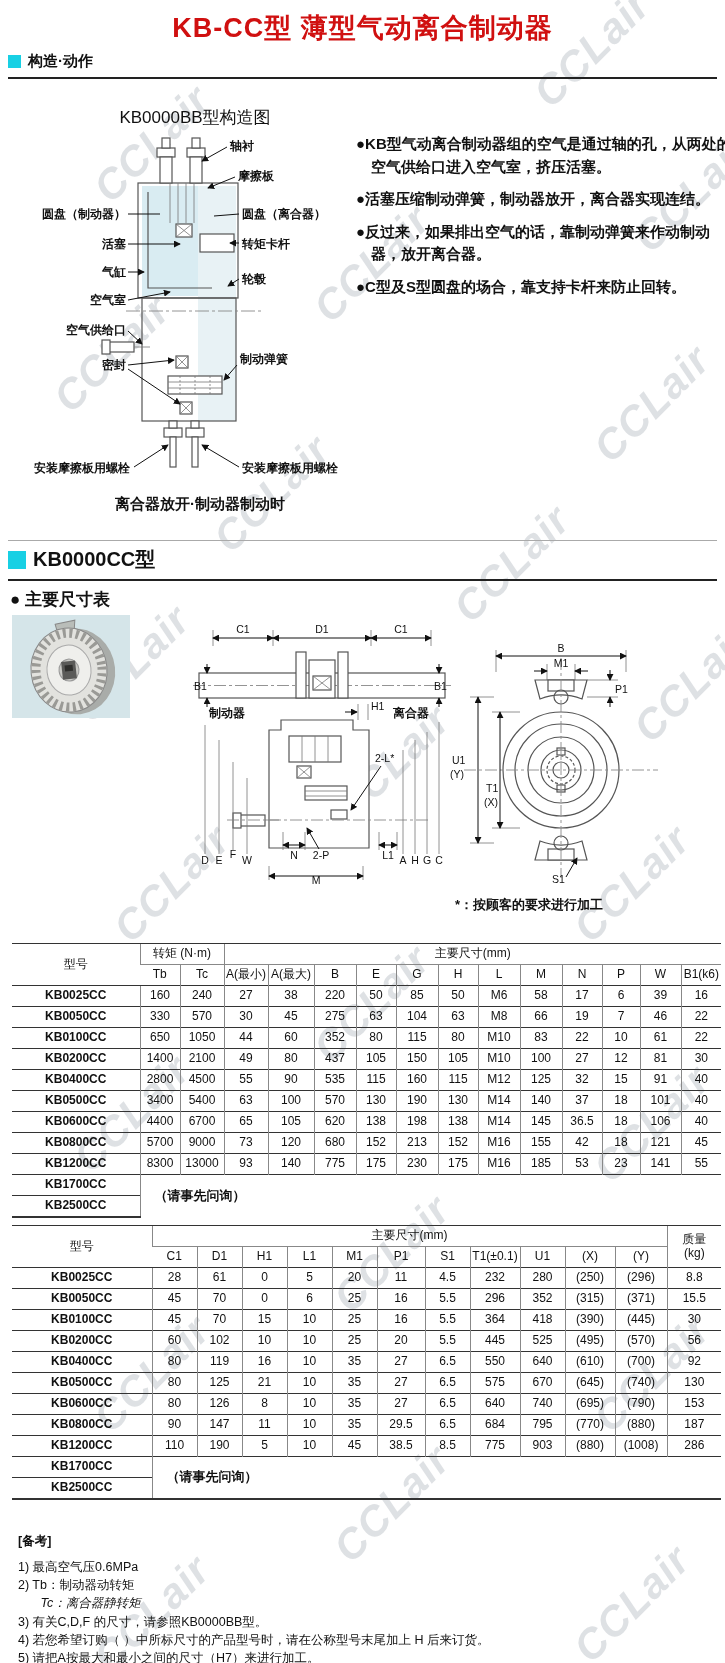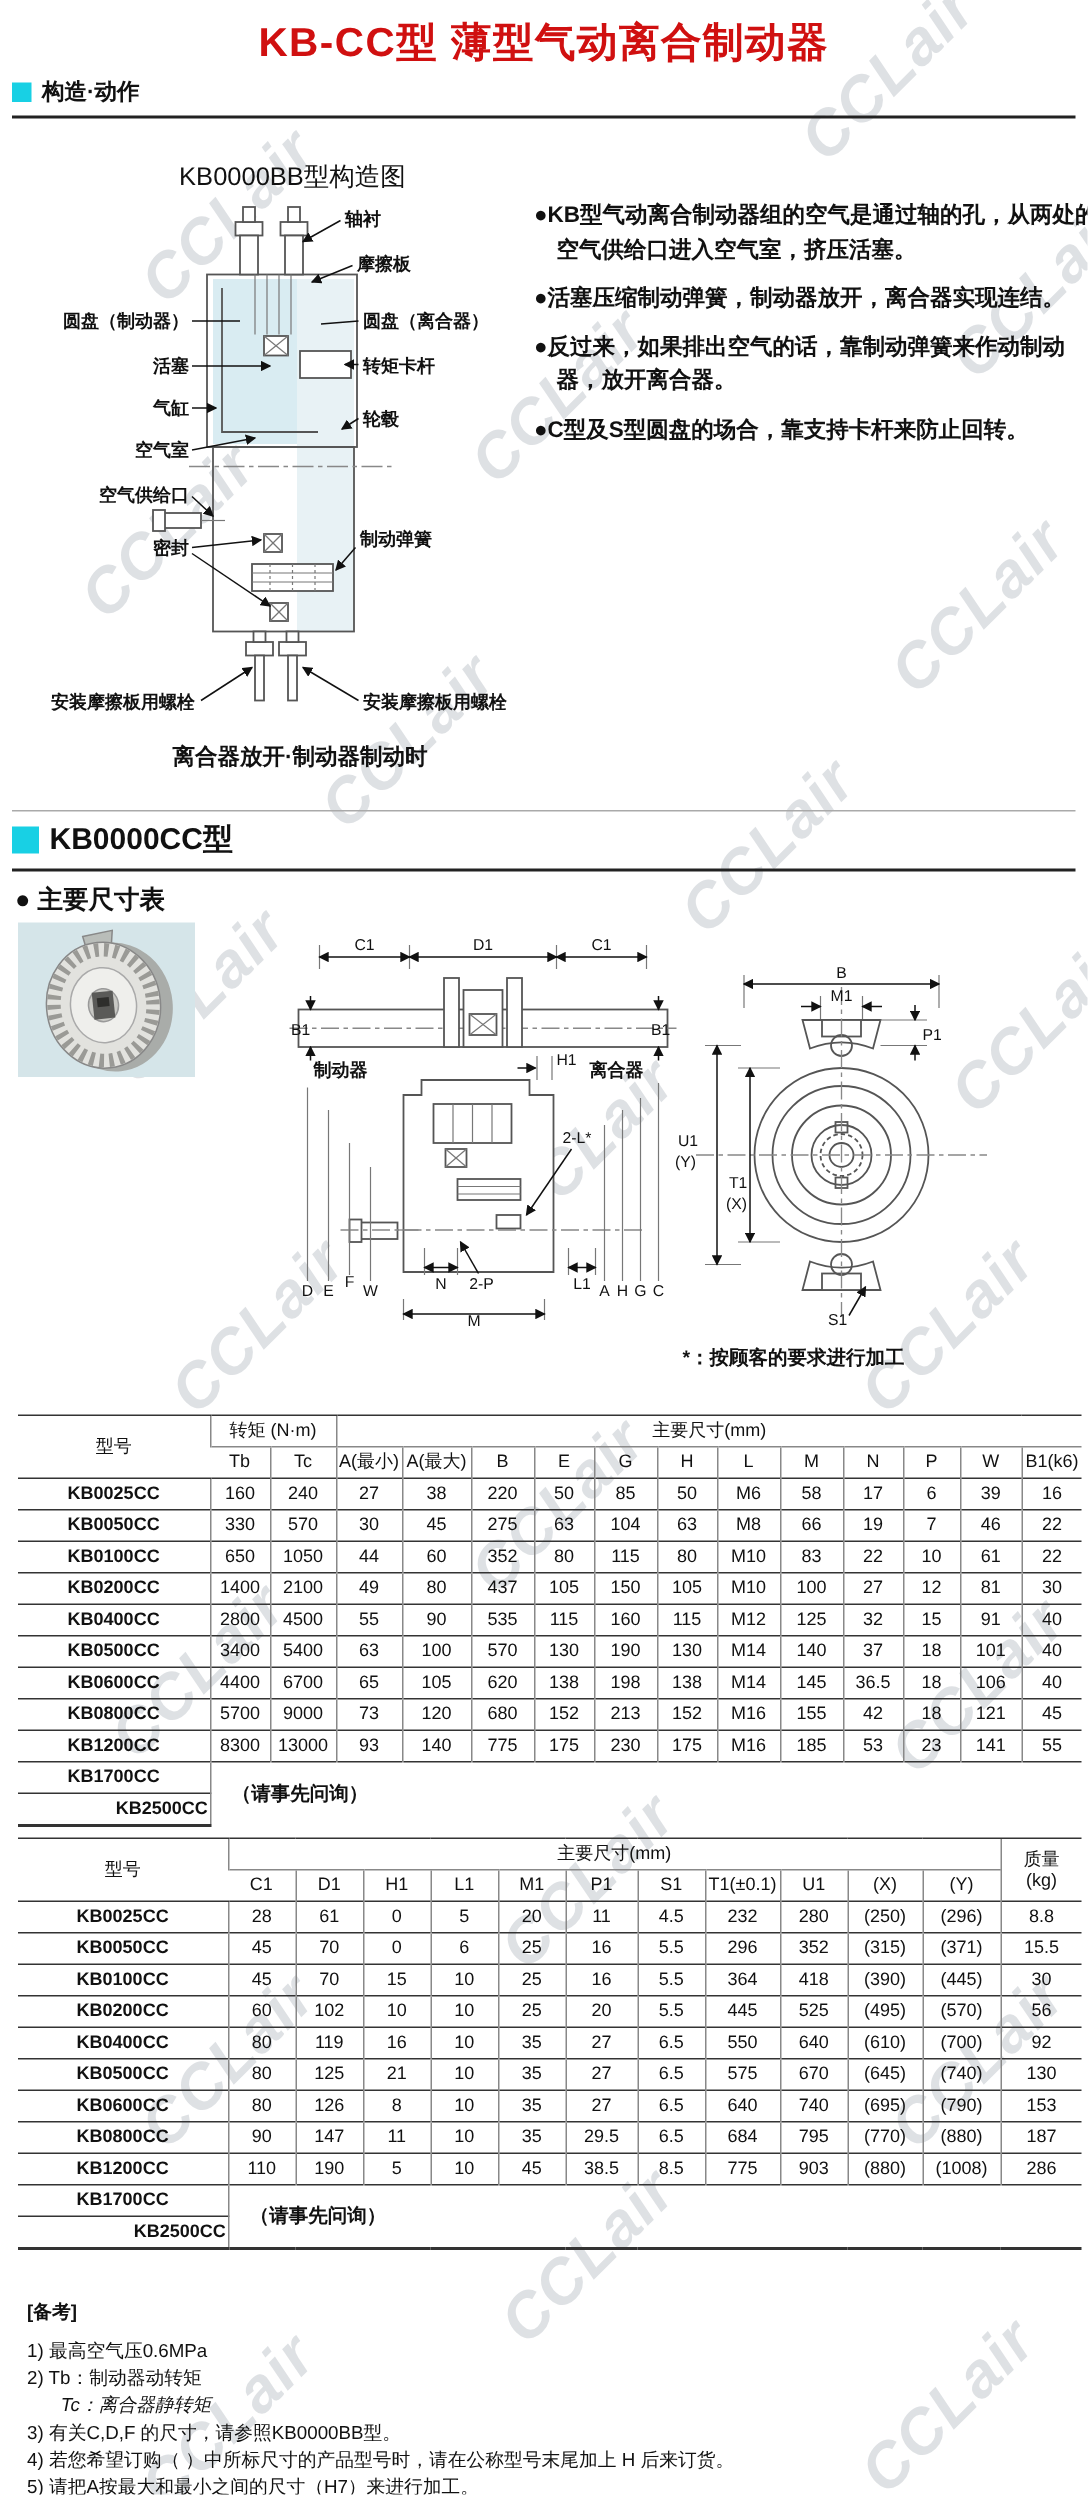--- a/index.html
+++ b/index.html
@@ -31,21 +31,21 @@
 .tn{stroke:#777;stroke-width:0.8;fill:none;}
 .ld{stroke:#111;stroke-width:1;fill:none;}
 .cl{stroke:#888;stroke-width:0.9;fill:none;}
 .dim-table{position:absolute;left:12px;width:709px;border-collapse:collapse;table-layout:fixed;}
 #t1{top:943px;}
 #t2{top:1225px;border-bottom:2px solid #333;}
 .dim-table th,.dim-table td{border-left:1px solid #888;border-top:1.5px solid #333;font-size:12px;font-weight:normal;text-align:center;padding:2px 1px;height:21px;line-height:1.1;}
 .dim-table th:first-child,.dim-table td:first-child{border-left:none;}
 .dim-table tr.subhead th{border-top:1px solid #888;}
 .dim-table .model{font-weight:bold;}
-.dim-table .model.last{border-bottom:2px solid #333;text-align:right;}
+.dim-table .model.last{border-bottom:2px solid #333;}
 .dim-table .inq-note{text-align:left;padding-left:14px;font-weight:600;font-size:13px;border-top:1.5px solid #333;}
 .mass-head span{display:block;}
 .notes{position:absolute;top:1532px;left:18px;width:700px;display:flex;gap:8px;font-size:12.5px;flex-direction:column;}
 .notes .note-label{font-weight:bold;white-space:nowrap;line-height:1.45;}
 .note-line{line-height:1.45;}
 .note-line.ind{padding-left:1.8em;font-style:italic;}
 </style>
 </head>
 <body>
 

